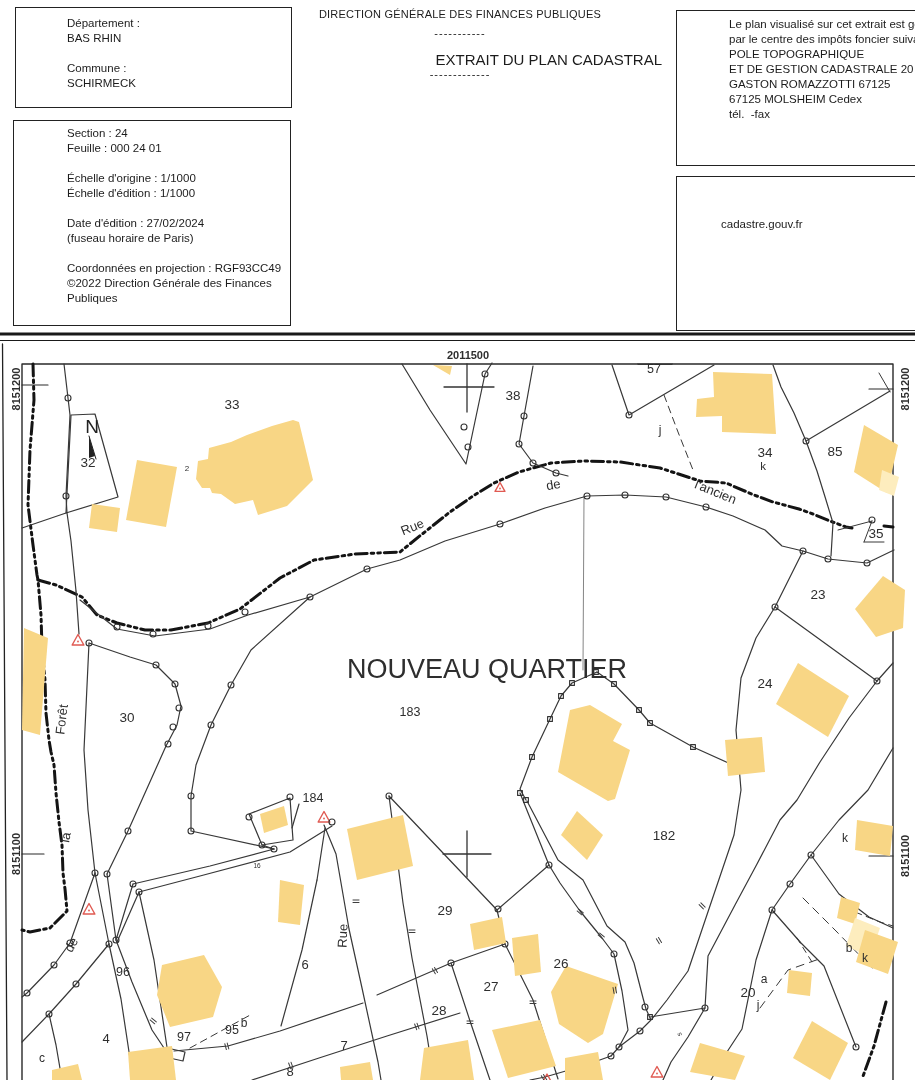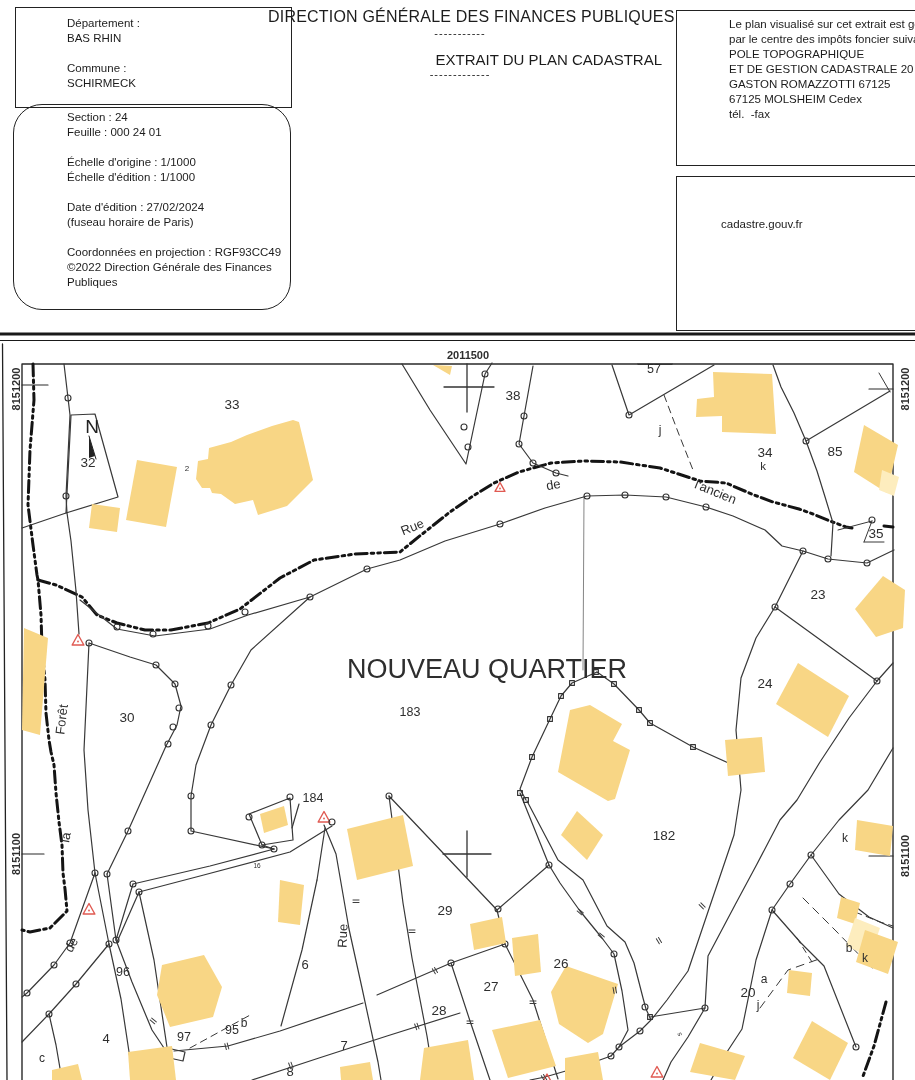--- a/index.html
+++ b/index.html
@@ -8,25 +8,25 @@
   .box{position:absolute;border:1.4px solid #222;font-size:11.5px;line-height:15px;padding-left:44px;}
   .t{position:absolute;white-space:nowrap;}
 </style>
 </head>
 <body>
 
 <div class="box" style="left:15px;top:7px;width:231px;height:99px;">
   <div style="padding:8px 0 0 7px;">Département :<br>BAS RHIN<br><br>Commune :<br>SCHIRMECK</div>
 </div>
 
-<div class="box" style="left:13px;top:104px;width:232px;height:204px;border-radius:29px;">
+<div class="box" style="left:13px;top:120px;width:232px;height:204px;">
   <div style="padding:5px 0 0 9px;">Section : 24<br>Feuille : 000 24 01<br><br>Échelle d'origine : 1/1000<br>Échelle d'édition : 1/1000<br><br>Date d'édition : 27/02/2024<br>(fuseau horaire de Paris)<br><br>Coordonnées en projection : RGF93CC49<br>©2022 Direction Générale des Finances<br>Publiques</div>
 </div>
 
-<div class="t" style="left:268px;top:8px;width:404px;text-align:center;font-size:16px;letter-spacing:.2px;">DIRECTION GÉNÉRALE DES FINANCES PUBLIQUES</div>
+<div class="t" style="left:258px;top:8px;width:404px;text-align:center;font-size:11px;letter-spacing:.2px;">DIRECTION GÉNÉRALE DES FINANCES PUBLIQUES</div>
 <div class="t" style="left:258px;top:27px;width:404px;text-align:center;font-size:11px;letter-spacing:1px;">-----------</div>
 <div class="t" style="left:258px;top:51px;width:404px;text-align:right;font-size:15px;">EXTRAIT DU PLAN CADASTRAL</div>
 <div class="t" style="left:258px;top:68px;width:404px;text-align:center;font-size:11px;letter-spacing:1px;">-------------</div>
 
 <div class="box" style="left:676px;top:10px;width:228px;height:154px;">
   <div style="padding:6px 0 0 8px;">Le plan visualisé sur cet extrait est géré<br>par le centre des impôts foncier suivant :<br>POLE TOPOGRAPHIQUE<br>ET DE GESTION CADASTRALE 20 RUE<br>GASTON ROMAZZOTTI 67125<br>67125 MOLSHEIM Cedex<br>tél.&nbsp; -fax</div>
 </div>
 
 <div class="box" style="left:676px;top:176px;width:228px;height:153px;">
   <div style="margin-top:40px;">cadastre.gouv.fr</div>

